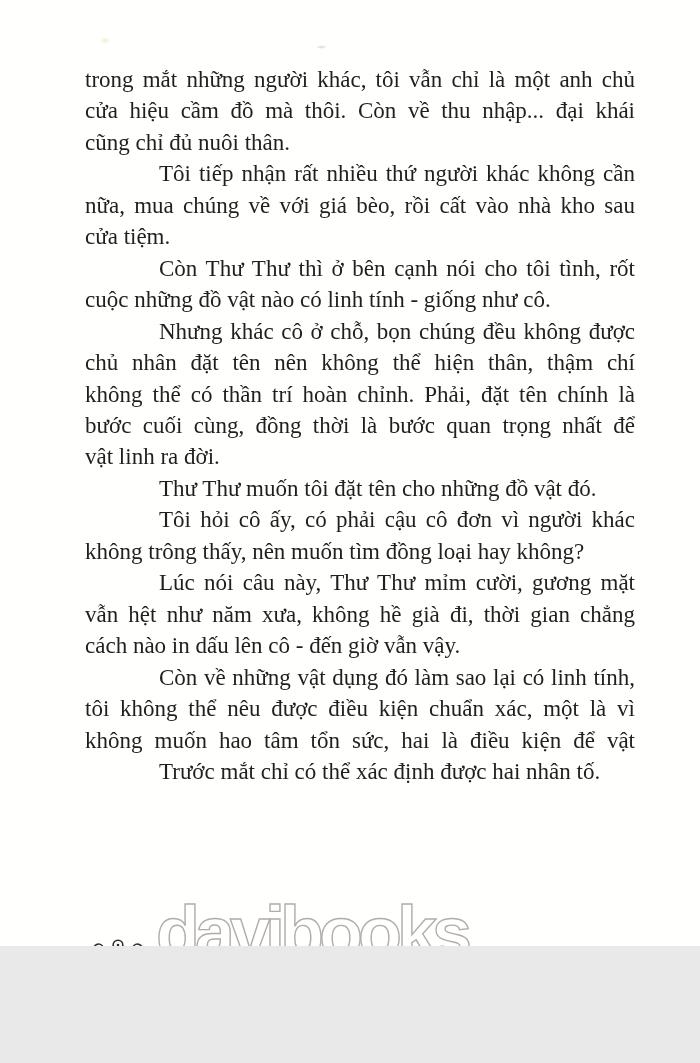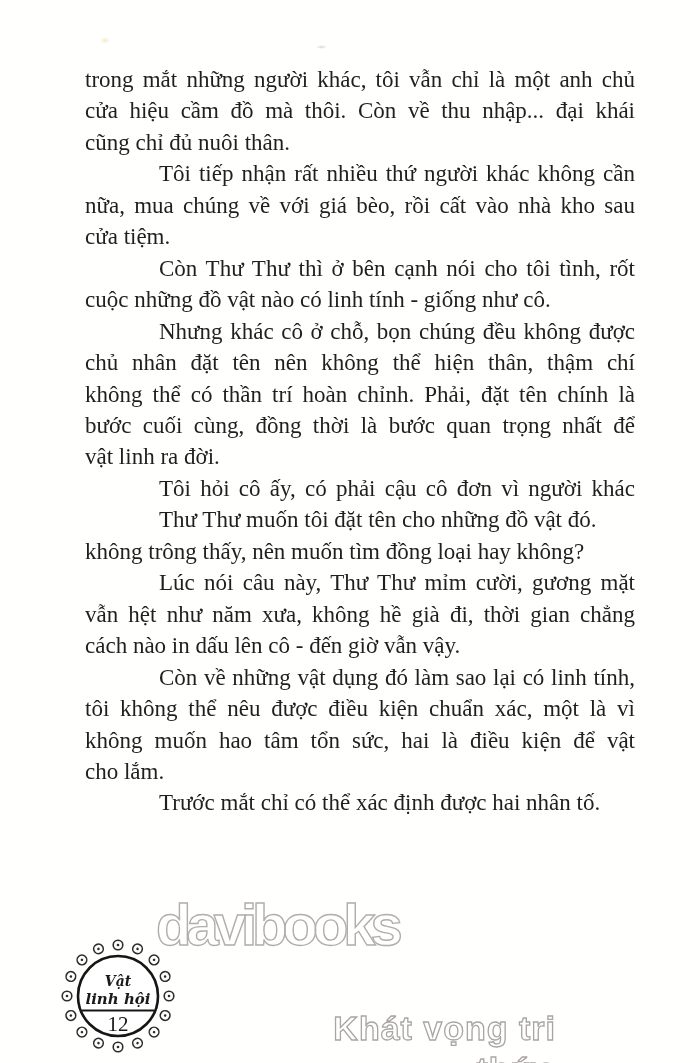--- a/index.html
+++ b/index.html
@@ -1,18 +1,18 @@
 <!DOCTYPE html>
 <html><head>
 <meta charset="utf-8">
 <style>
   html,body { margin:0; padding:0; background:#e9e9e9; }
   .page {
     position:relative;
-    width:700px; height:1063px;
+    width:700px; height:946px;
     margin:0 auto;
     background:#fffffe;
     overflow:hidden;
     font-family:"Liberation Serif","DejaVu Serif",serif;
   }
 
   
   .text-block {
     position:absolute;
     left:85px; top:64px; width:550px;
@@ -21,21 +21,21 @@
     line-height:31.45px;
   }
   .line { text-align:justify; text-align-last:justify; }
   .line.end { text-align-last:left; }
   .line.indent { text-indent:74px; }
 
   
   .wm-logo {
     position:absolute; left:156px; top:896px;
     font-family:"Liberation Sans","DejaVu Sans",sans-serif;
-    font-weight:bold; font-size:58px; line-height:1;
+    font-weight:bold; font-size:72px; line-height:1;
     letter-spacing:-5px;
     color:transparent;
     -webkit-text-stroke:1.4px #b2adaa;
   }
   .wm-tagline {
     position:absolute; left:250px; top:1008px; width:306px;
     text-align:right;
     font-family:"Liberation Sans","DejaVu Sans",sans-serif;
     font-weight:bold; font-size:34px; line-height:1.2;
     letter-spacing:1px;
@@ -86,30 +86,29 @@
     <div class="line indent">Tôi tiếp nhận rất nhiều thứ người khác không cần</div>
     <div class="line">nữa, mua chúng về với giá bèo, rồi cất vào nhà kho sau</div>
     <div class="line end">cửa tiệm.</div>
     <div class="line indent">Còn Thư Thư thì ở bên cạnh nói cho tôi tình, rốt</div>
     <div class="line end">cuộc những đồ vật nào có linh tính - giống như cô.</div>
     <div class="line indent">Nhưng khác cô ở chỗ, bọn chúng đều không được</div>
     <div class="line">chủ nhân đặt tên nên không thể hiện thân, thậm chí</div>
     <div class="line">không thể có thần trí hoàn chỉnh. Phải, đặt tên chính là</div>
     <div class="line">bước cuối cùng, đồng thời là bước quan trọng nhất để</div>
     <div class="line end">vật linh ra đời.</div>
+    <div class="line indent end">Thư Thư muốn tôi đặt tên cho những đồ vật đó.</div>
     <div class="line indent">Tôi hỏi cô ấy, có phải cậu cô đơn vì người khác</div>
-    <div class="line indent end">Thư Thư muốn tôi đặt tên cho những đồ vật đó.</div>
     <div class="line end">không trông thấy, nên muốn tìm đồng loại hay không?</div>
     <div class="line indent">Lúc nói câu này, Thư Thư mỉm cười, gương mặt</div>
     <div class="line">vẫn hệt như năm xưa, không hề già đi, thời gian chẳng</div>
     <div class="line end">cách nào in dấu lên cô - đến giờ vẫn vậy.</div>
     <div class="line indent">Còn về những vật dụng đó làm sao lại có linh tính,</div>
     <div class="line">tôi không thể nêu được điều kiện chuẩn xác, một là vì</div>
     <div class="line">không muốn hao tâm tổn sức, hai là điều kiện để vật</div>
-    <div class="line end">cho lắm.</div>
     <div class="line indent end">Trước mắt chỉ có thể xác định được hai nhân tố.</div>
   </div>
 
   <div class="wm-logo">davibooks</div>
   <div class="wm-tagline">Khát vọng tri thức</div>
 
   <svg class="badge" viewBox="0 0 120 120">
     <defs>
       <g id="curl">
         <circle cx="60" cy="9" r="4.8" fill="none" stroke="#2c2c2c" stroke-width="1.6"></circle>

